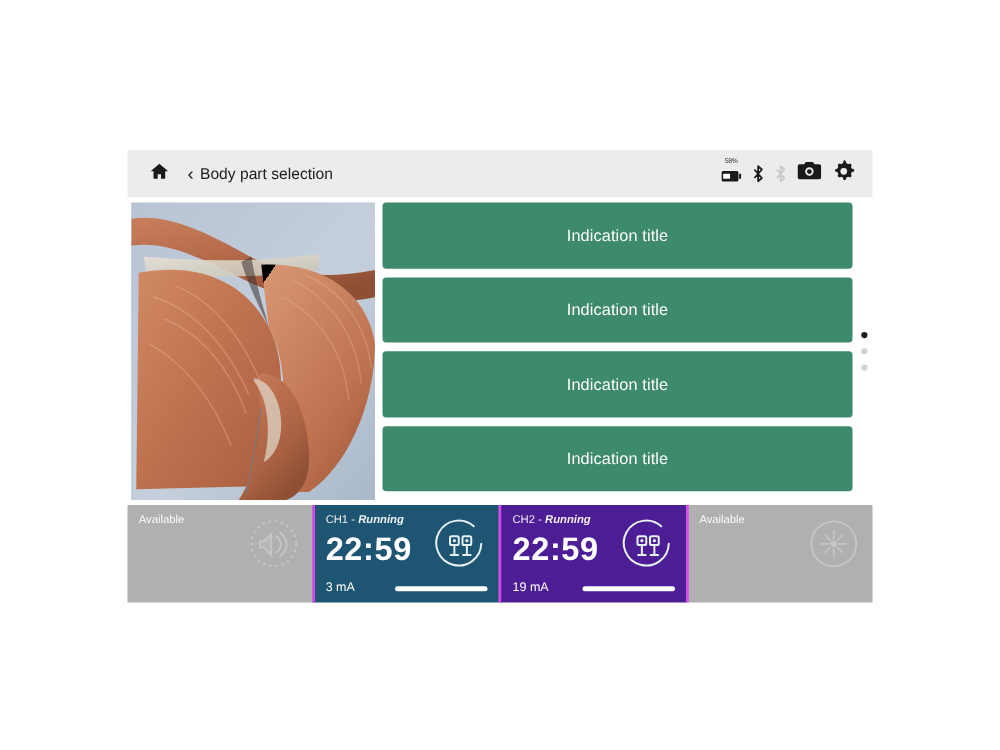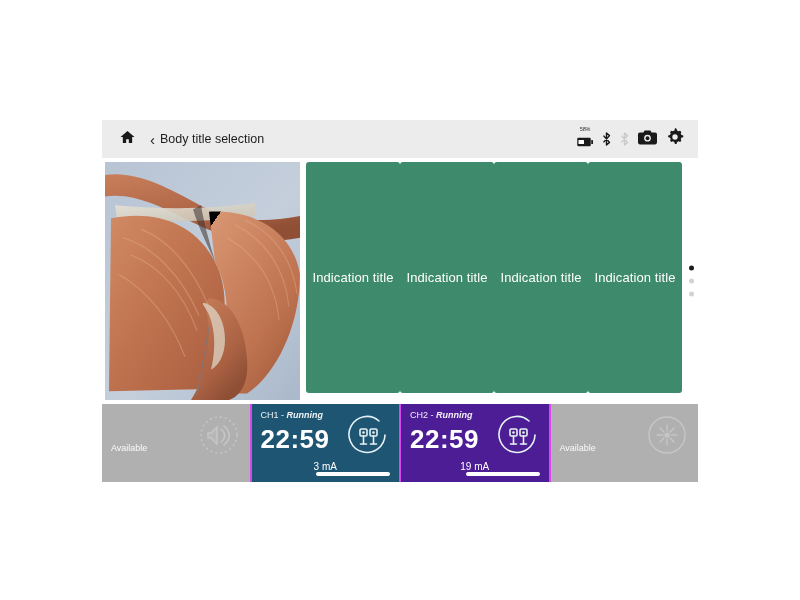--- a/index.html
+++ b/index.html
@@ -112,20 +112,21 @@
     background: linear-gradient(150deg, #b9c6d6 0%, #c3cedb 40%, #aebccd 100%);
     position: relative;
     overflow: hidden;
     flex: 0 0 195px;
   }
   .anat-image svg { display: block; width: 100%; height: 100%; }
 
   .indications {
     flex: 1 1 auto;
     display: flex;
+    flex-direction: column;
     padding: 0 0 0 6px;
     position: relative;
     margin-right: 16px;
   }
   .ind-btn {
     flex: 1 1 0;
     margin-bottom: 7px;
     border-radius: 3px;
     color: #ffffff;
     font-size: 13px;
@@ -189,21 +190,20 @@
     color: #ffffff;
     font-weight: bold;
     line-height: 1;
     margin-top: 6px;
     letter-spacing: .5px;
   }
   .chan-foot {
     margin-top: auto;
     display: flex;
     align-items: center;
-    flex-direction: column;
   }
   .chan-ma {
     font-size: 10px;
     color: #ffffff;
     line-height: 1;
   }
   .chan-slider {
     margin-left: auto;
     width: 74px;
     height: 4px;
@@ -217,41 +217,40 @@
     width: 46px;
     height: 46px;
   }
   .chan-icon.faint { opacity: .28; }
   .chan-icon svg { display: block; }
   .avail-text {
     font-size: 9px;
     color: #ffffff;
     opacity: .95;
     line-height: 1;
-    margin-top: 33px;
   }
 </style>
 </head>
 <body>
 
 <div id="device">
 
   <div class="header">
 
     <div class="home-btn">
       <span>
         <svg width="17" height="16" viewBox="0 0 24 24" fill="#1a1a1a">
           <path d="M12 3 L1.5 12 H5 V21 H10 V15.5 H14 V21 H19 V12 H22.5 Z"></path>
         </svg>
       </span>
     </div>
 
     <div class="back-link">
       <span class="back-chevron">‹</span>
-      <span class="back-label">Body title selection</span>
+      <span class="back-label">Body part selection</span>
     </div>
 
 
     <div class="status-icons">
 
       <div class="battery-wrap">
         <span class="battery-pct">58%</span>
         <span>
           <svg width="16" height="10" viewBox="0 0 32 18">
             <rect x="0.5" y="0.5" width="27" height="17" rx="2.5" fill="#1a1a1a"></rect>

